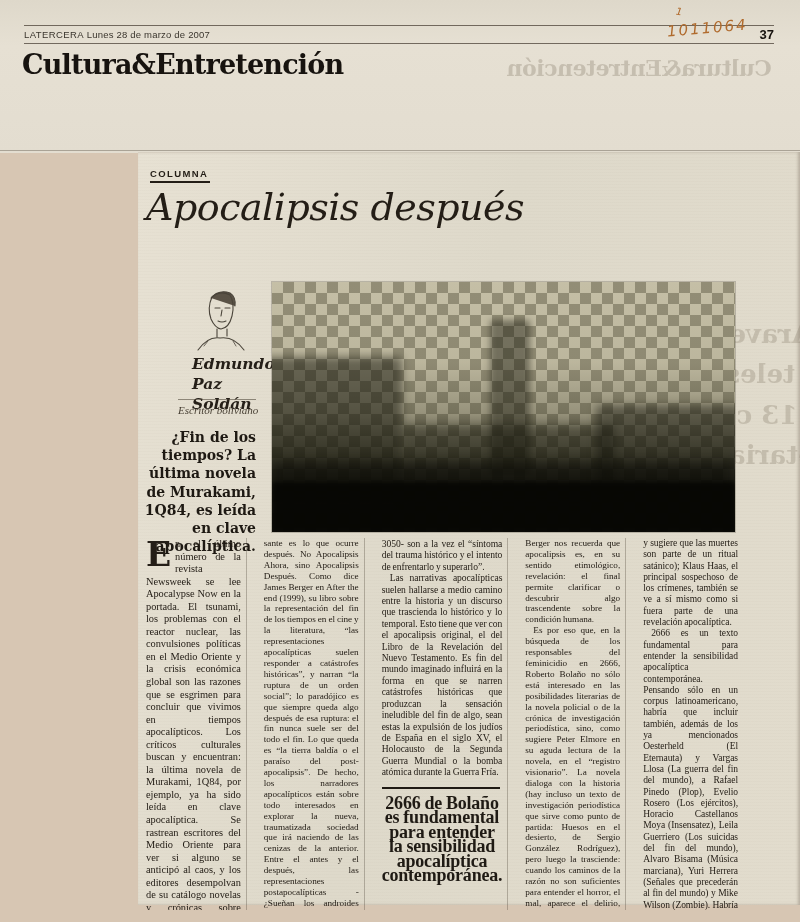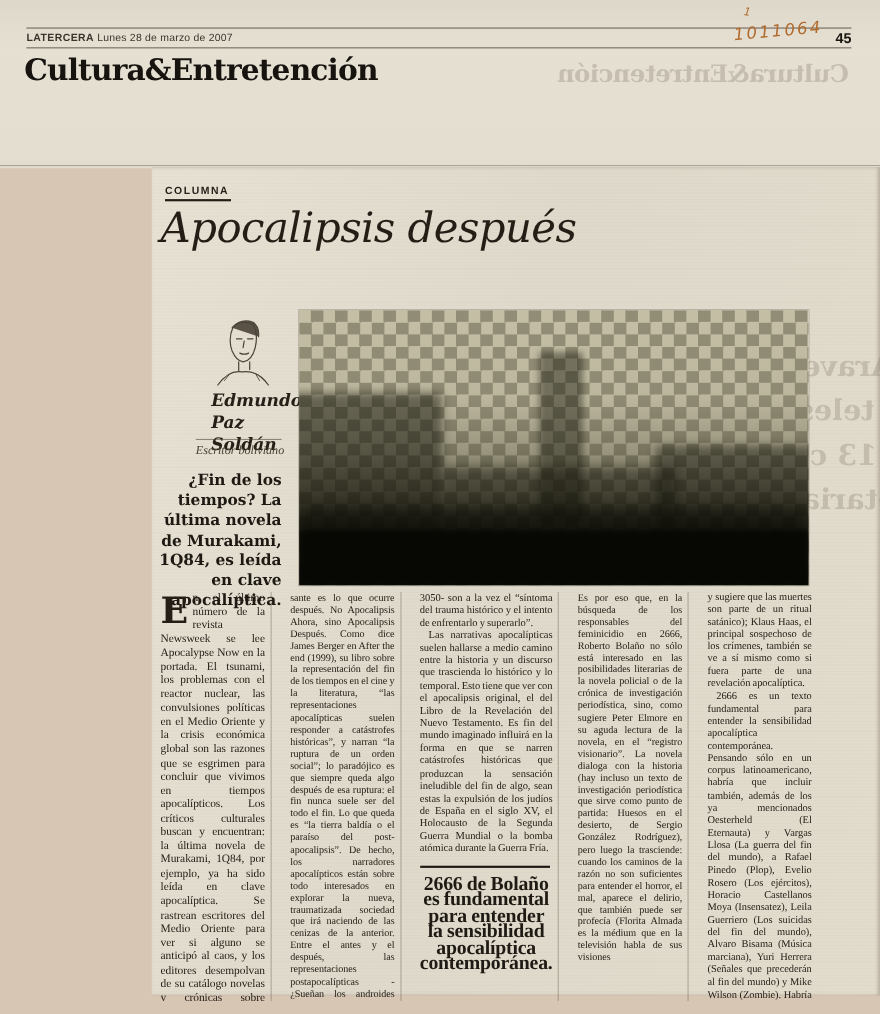--- a/index.html
+++ b/index.html
@@ -15,21 +15,21 @@
   .paper-main::after{content:"";position:absolute;inset:0;
     background:repeating-linear-gradient(0deg,rgba(120,108,90,.025) 0 1px,transparent 1px 3px);}
   .scratch{position:absolute;left:0;top:150px;width:800px;height:1px;background:rgba(80,68,55,.38);}
   .pink-tint{position:absolute;left:138px;top:152px;width:140px;height:420px;background:rgba(205,150,140,.10);}
 
   
   .rule{position:absolute;height:1px;background:rgba(75,66,55,.75);}
   .rule-a{top:25px;left:24px;right:26px;}
   .rule-b{top:43px;left:24px;right:26px;}
   .mast{position:absolute;top:29px;left:24px;font:9.5px "Liberation Sans",sans-serif;color:#3a352d;letter-spacing:.2px;}
-  .mast .nm{font-weight:bold;letter-spacing:.4px;}
+  .mast .nm{font-weight:normal;letter-spacing:.4px;}
   .pen{color:#b06a2c;font-family:"DejaVu Sans",sans-serif;font-style:italic;}
   .pen-tick{position:absolute;top:6px;right:118px;font-size:10px;transform:rotate(8deg);}
   .pen-number{position:absolute;top:19px;right:52px;font-size:15px;letter-spacing:2px;transform:rotate(-5deg);}
   .page-num{position:absolute;top:27px;right:26px;font:bold 13px "Liberation Sans",sans-serif;color:#17130f;}
   .section-title{position:absolute;top:49px;left:22px;font-family:"DejaVu Serif",serif;font-weight:bold;
     font-size:27px;letter-spacing:-.8px;color:#17130f;}
 
   
   .ghost{position:absolute;transform:scaleX(-1);color:#857a68;filter:blur(.7px);
     font-family:"DejaVu Serif",serif;font-weight:bold;pointer-events:none;}
@@ -93,21 +93,21 @@
 <div class="stage">
 
   <div class="paper-top">
     <div class="rule rule-a"></div>
     <div class="mast">
       <span class="nm">LATERCERA</span>
       <span>Lunes 28 de marzo de 2007</span>
     </div>
     <div class="pen pen-tick">1</div>
     <div class="pen pen-number">1011064</div>
-    <div class="page-num">45</div>
+    <div class="page-num">37</div>
     <div class="rule rule-b"></div>
     <div class="section-title">Cultura&amp;Entretención</div>
     <div class="ghost ghost-section">Cultura&amp;Entretención</div>
   </div>
 
   <div class="scratch"></div>
   <div class="pink-tint"></div>
 
   <div class="paper-main">
 
@@ -152,20 +152,21 @@
       <div class="col fs-b">
         <p>sante es lo que ocurre después. No Apocalipsis Ahora, sino Apocalipsis Después. Como dice James Berger en After the end (1999), su libro sobre la representación del fin de los tiempos en el cine y la literatura, “las representaciones apocalípticas suelen responder a catástrofes históricas”, y narran “la ruptura de un orden social”; lo paradójico es que siempre queda algo después de esa ruptura: el fin nunca suele ser del todo el fin. Lo que queda es “la tierra baldía o el paraíso del post-apocalipsis”. De hecho, los narradores apocalípticos están sobre todo interesados en explorar la nueva, traumatizada sociedad que irá naciendo de las cenizas de la anterior. Entre el antes y el después, las representaciones postapocalípticas -¿Sueñan los androides con ovejas eléctricas?, El Eternauta, Mad Max, Terminator, La guerra del fin del mundo,</p>
       </div>
       <div class="col fs-c">
         <p>3050- son a la vez el “síntoma del trauma histórico y el intento de enfrentarlo y superarlo”.</p>
         <p>Las narrativas apocalípticas suelen hallarse a medio camino entre la historia y un discurso que trascienda lo histórico y lo temporal. Esto tiene que ver con el apocalipsis original, el del Libro de la Revelación del Nuevo Testamento. Es fin del mundo imaginado influirá en la forma en que se narren catástrofes históricas que produzcan la sensación ineludible del fin de algo, sean estas la expulsión de los judíos de España en el siglo XV, el Holocausto de la Segunda Guerra Mundial o la bomba atómica durante la Guerra Fría.</p>
         <div class="pq-rule"></div>
         <div class="pullquote">2666 de Bolaño es fundamental para entender la sensibilidad apocalíptica contemporánea.</div>
       </div>
       <div class="col fs-b">
+        <p>Berger nos recuerda que apocalipsis es, en su sentido etimológico, revelación: el final permite clarificar o descubrir algo trascendente sobre la condición humana.</p>
         <p>Es por eso que, en la búsqueda de los responsables del feminicidio en 2666, Roberto Bolaño no sólo está interesado en las posibilidades literarias de la novela policial o de la crónica de investigación periodística, sino, como sugiere Peter Elmore en su aguda lectura de la novela, en el “registro visionario”. La novela dialoga con la historia (hay incluso un texto de investigación periodística que sirve como punto de partida: Huesos en el desierto, de Sergio González Rodríguez), pero luego la trasciende: cuando los caminos de la razón no son suficientes para entender el horror, el mal, aparece el delirio, que también puede ser profecía (Florita Almada es la médium que en la televisión habla de sus visiones</p>
       </div>
       <div class="col fs-d">
         <p>y sugiere que las muertes son parte de un ritual satánico); Klaus Haas, el principal sospechoso de los crímenes, también se ve a sí mismo como si fuera parte de una revelación apocalíptica.</p>
         <p>2666 es un texto fundamental para entender la sensibilidad apocalíptica contemporánea. Pensando sólo en un corpus latinoamericano, habría que incluir también, además de los ya mencionados Oesterheld (El Eternauta) y Vargas Llosa (La guerra del fin del mundo), a Rafael Pinedo (Plop), Evelio Rosero (Los ejércitos), Horacio Castellanos Moya (Insensatez), Leila Guerriero (Los suicidas del fin del mundo), Alvaro Bisama (Música marciana), Yuri Herrera (Señales que precederán al fin del mundo) y Mike Wilson (Zombie). Habría que ponerlos a dialogar, ver qué formas específicas toma esta sensibilidad en nuestra cultura.</p>
       </div>
     </div>
 
   </div>
 

